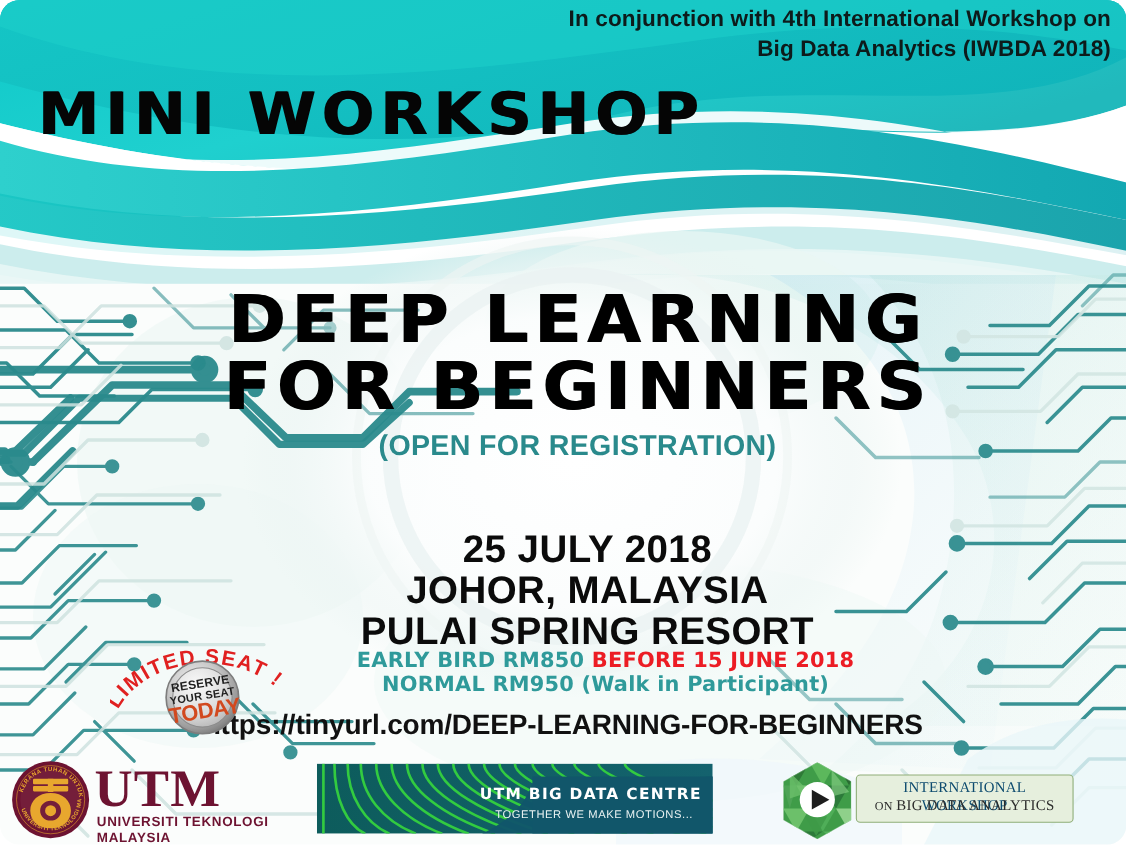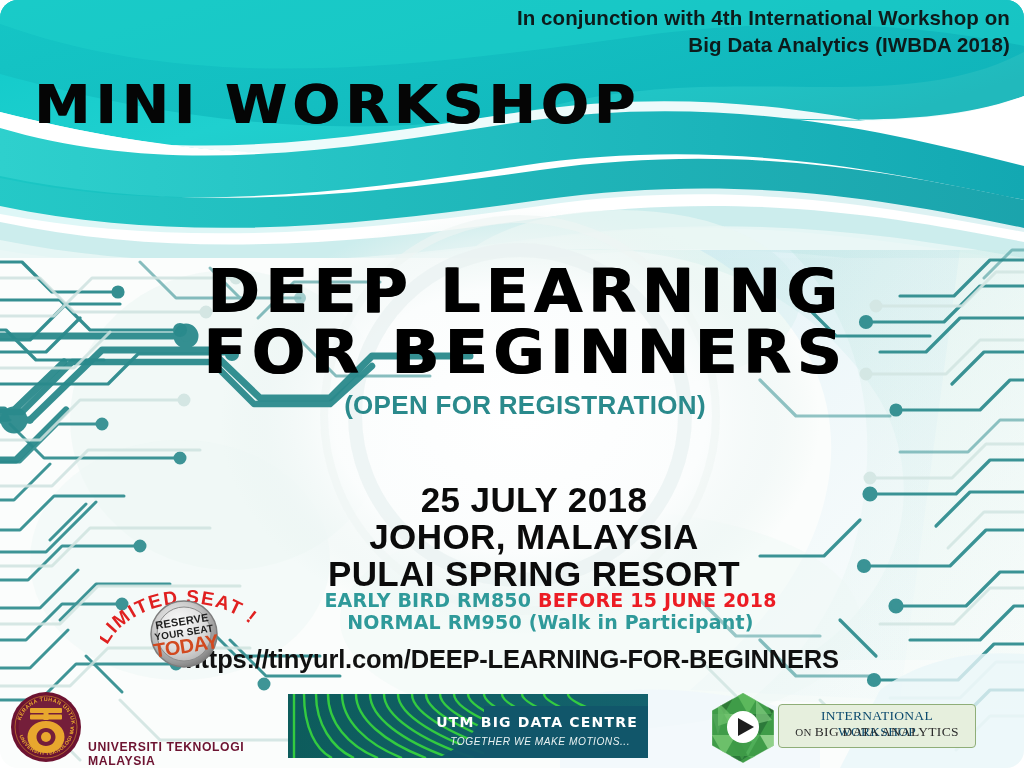--- a/index.html
+++ b/index.html
@@ -91,21 +91,21 @@
 
   .logo-bdc{position:absolute;left:288px;top:6px;width:360px;height:64px;overflow:hidden;}
   .bdc-title{
     position:absolute;right:10px;top:20px;
     color:#ffffff;font-family:"DejaVu Sans",sans-serif;
     font-weight:bold;font-size:14px;letter-spacing:1.2px;
   }
   .bdc-sub{
     position:absolute;right:18px;top:42px;
     color:#e9f2f2;font-family:"Liberation Sans",sans-serif;
-    font-style:italic;font-size:10.2px;letter-spacing:.5px;
+    font-size:10.2px;letter-spacing:.5px;
   }
 
   .logo-iw{position:absolute;left:706px;top:2px;width:300px;height:74px;}
   .iw-box{
     position:absolute;left:72px;top:14px;width:196px;height:42px;
     background:#e6efdd;border:1.5px solid #8fae78;border-radius:4px;
   }
   .iw-l1{
     position:absolute;left:78px;top:18px;width:186px;text-align:center;
     color:#0c4a6e;font-family:"Liberation Serif",serif;
@@ -427,20 +427,21 @@
         <circle cx="38" cy="37" r="31" fill="none" stroke="#e8a72e" stroke-width="0.7" opacity="0.75"></circle>
         <path id="sealTop" d="M12,37 A26,26 0 0 1 64,37" fill="none"></path>
         <path id="sealBot" d="M10,37 A28,28 0 0 0 66,37" fill="none"></path>
         <text font-family="Liberation Sans, sans-serif" font-size="5.4" font-weight="bold" fill="#e8a72e" letter-spacing="0.5">
           <textPath href="#sealTop" startOffset="8%">KERANA TUHAN UNTUK MANUSIA</textPath>
         </text>
         <text font-family="Liberation Sans, sans-serif" font-size="5.2" font-weight="bold" fill="#e8a72e" letter-spacing="0.4">
           <textPath href="#sealBot" startOffset="10%">UNIVERSITI TEKNOLOGI MALAYSIA</textPath>
         </text>
       </svg>
+      <div class="utm-word">UTM</div>
       <div class="utm-sub">UNIVERSITI TEKNOLOGI MALAYSIA</div>
     </div>
 
     <div class="logo-bdc">
       <svg width="360" height="64" viewBox="0 0 360 64">
         <g clip-path="url(#clipBdc)">
           <rect x="0" y="0" width="360" height="64" fill="url(#gBdc)"></rect>
 
           <g stroke="#35d13f" stroke-width="2.4" opacity="0.95">
             <path d="M6,0 L6,64"></path>

